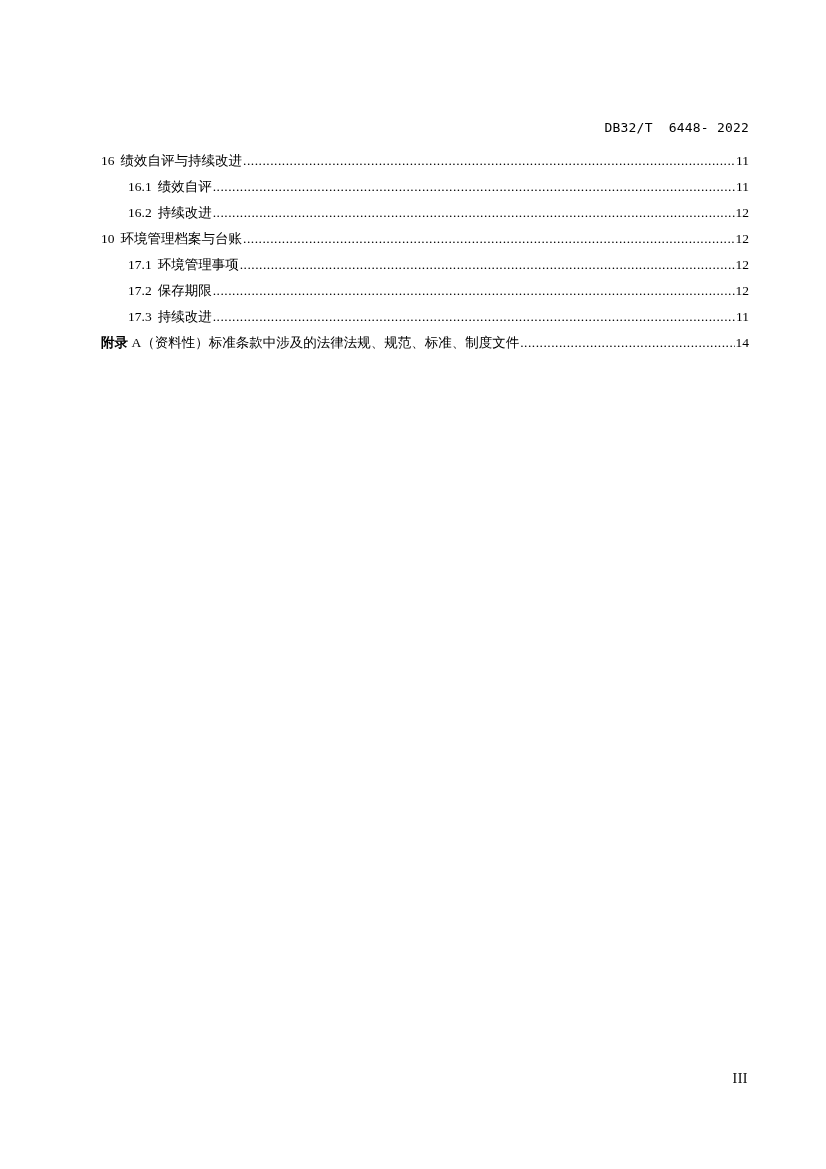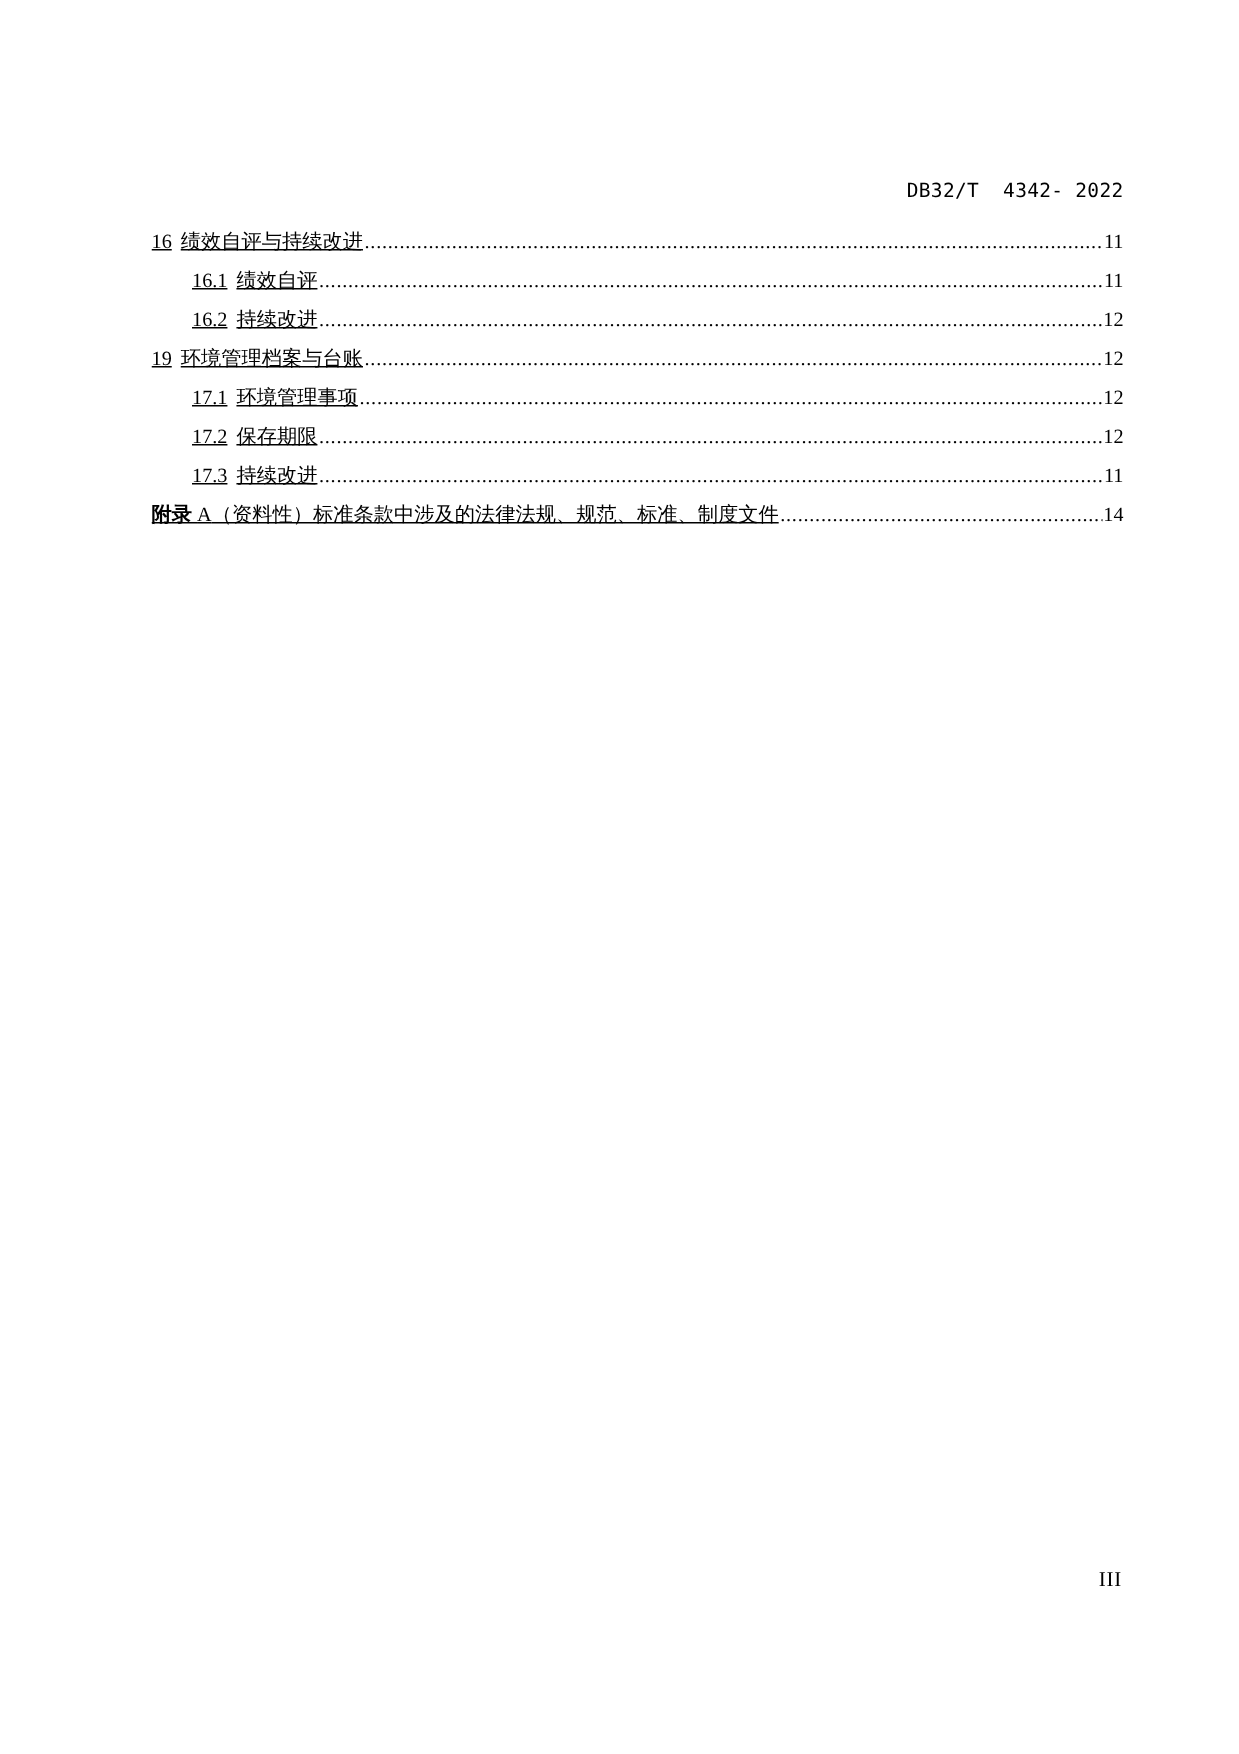--- a/index.html
+++ b/index.html
@@ -4,51 +4,51 @@
   <style>
     html, body { margin: 0; padding: 0; background: #ffffff; }
     body { width: 826px; height: 1169px; position: relative; overflow: hidden;
            font-family: "Liberation Serif", "DejaVu Serif", serif; color: #000; }
     .header-code { position: absolute; top: 120px; right: 77px;
                    font-family: "DejaVu Sans Mono", "Liberation Mono", monospace;
                    font-size: 13px; letter-spacing: 0.2px; white-space: pre; }
     .toc { position: absolute; left: 101px; top: 148px; width: 648px; }
     .toc-row { display: flex; align-items: baseline; height: 26px; line-height: 26px; font-size: 13.5px; white-space: nowrap; overflow: hidden; }
     .toc-row.level2 { padding-left: 27px; justify-content: center; }
-    .toc-label { flex: 0 0 auto; text-decoration: underline; }
+    .toc-label { flex: 0 0 auto; }
     .toc-num { margin-right: 6px; }
     .toc-bold { font-weight: bold; }
     .toc-dots { flex: 1 1 auto; overflow: hidden; margin: 0 1px; }
     .toc-dots::after { content: "................................................................................................................................................................................................................................................"; letter-spacing: 0.5px; }
     .toc-page { flex: 0 0 auto; }
-    .page-number { position: absolute; top: 1046px; right: 78px; font-size: 14px; letter-spacing: 0.5px; }
+    .page-number { position: absolute; top: 1071px; right: 78px; font-size: 14px; letter-spacing: 0.5px; }
   </style>
 </head>
 <body>
 
-<div class="header-code">DB32/T  4342- 2022</div>
+<div class="header-code">DB32/T  6448- 2022</div>
 
 <div class="toc">
   <div class="toc-row level1">
     <span class="toc-label"><span class="toc-num">16</span><span>绩效自评与持续改进</span></span>
     <span class="toc-dots"></span>
     <span class="toc-page">11</span>
   </div>
   <div class="toc-row level2">
     <span class="toc-label"><span class="toc-num">16.1</span><span>绩效自评</span></span>
     <span class="toc-dots"></span>
     <span class="toc-page">11</span>
   </div>
   <div class="toc-row level2">
     <span class="toc-label"><span class="toc-num">16.2</span><span>持续改进</span></span>
     <span class="toc-dots"></span>
     <span class="toc-page">12</span>
   </div>
   <div class="toc-row level1">
-    <span class="toc-label"><span class="toc-num">19</span><span>环境管理档案与台账</span></span>
+    <span class="toc-label"><span class="toc-num">10</span><span>环境管理档案与台账</span></span>
     <span class="toc-dots"></span>
     <span class="toc-page">12</span>
   </div>
   <div class="toc-row level2">
     <span class="toc-label"><span class="toc-num">17.1</span><span>环境管理事项</span></span>
     <span class="toc-dots"></span>
     <span class="toc-page">12</span>
   </div>
   <div class="toc-row level2">
     <span class="toc-label"><span class="toc-num">17.2</span><span>保存期限</span></span>

